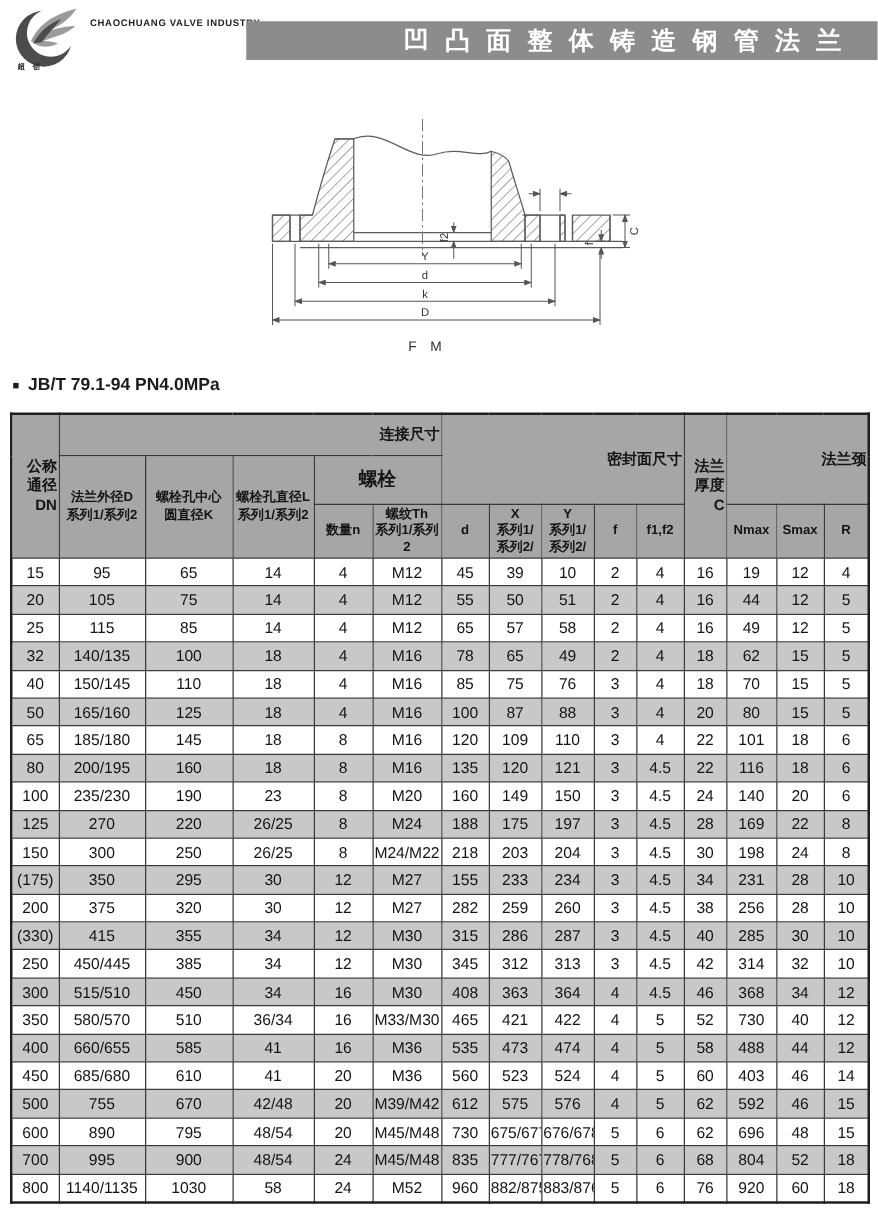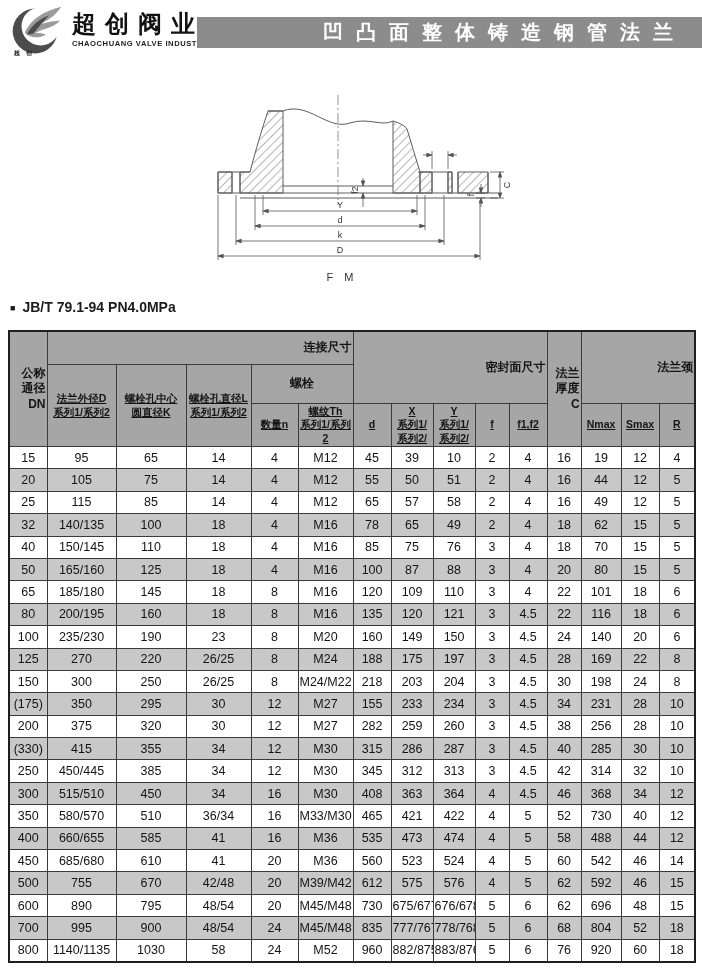--- a/index.html
+++ b/index.html
@@ -51,45 +51,44 @@
     border-collapse:collapse;table-layout:fixed;width:686px;
   }
   table.spec th,table.spec td{
     border:1px solid var(--line);
     text-align:center;vertical-align:middle;
     padding:0 1px;overflow:hidden;
   }
   table.spec{border:2px solid #1f1f1f;}
   table.spec th{
     background:var(--header-bg);
-    font-weight:bold;font-size:12px;line-height:1.3;
+    font-weight:bold;font-size:15px;line-height:1.3;
     white-space:pre-line;color:#141414;
   }
   tr.h1 th{height:32px;font-size:12px;text-align:right;}
   tr.h2 th{height:38px;}
   tr.h3 th{height:42px;}
-  tr.h2 th.leaf,tr.h3 th{font-size:10.5px;text-decoration:underline;}
+  tr.h2 th.leaf,tr.h3 th{font-size:10.5px;}
   table.spec td{font-size:12.5px;height:21.4px;background:#fff;color:#141414;}
   tr.alt td{background:var(--rowalt-bg);}
 </style>
 </head>
 <body>
 
 <div class="logo-block">
   <div class="emblem">
     <svg viewBox="0 0 60 60">
       <path d="M29,6 A24,24 0 1 0 29,54 A24,24 0 1 0 29,6 Z" fill="#4c4c4c"></path>
       <circle cx="35" cy="25" r="20.5" fill="#ffffff"></circle>
       <path d="M18,32 C27,12 47,7 57,4 C50,15 41,19 34,23 C43,20 51,19 56,19 C46,28 36,28 29,32 C34,32 38,33 41,34 C33,38 24,38 18,32 Z" fill="#9b9b9b"></path>
       <path d="M20,34 C26,22 36,16 44,13 C38,20 32,26 27,33 Z" fill="#4c4c4c"></path>
     </svg>
     <span class="emblem-caption">超创</span>
   </div>
   <div class="logo-text">
-    <div class="company-cn">超创阀业</div>
     <div class="company-en">CHAOCHUANG VALVE INDUSTRY</div>
   </div>
 </div>
 
 <div class="banner">凹凸面整体铸造钢管法兰</div>
 
 <div class="drawing">
 <svg viewBox="0 0 360 212">
   <defs>
     <pattern id="hatch" width="6" height="6" patternUnits="userSpaceOnUse" patternTransform="rotate(45)">
@@ -558,21 +557,21 @@
         <td>610</td>
         <td>41</td>
         <td>20</td>
         <td>M36</td>
         <td>560</td>
         <td>523</td>
         <td>524</td>
         <td>4</td>
         <td>5</td>
         <td>60</td>
-        <td>542</td>
+        <td>403</td>
         <td>46</td>
         <td>14</td>
       </tr>
       <tr class="alt">
         <td>500</td>
         <td>755</td>
         <td>670</td>
         <td>42/48</td>
         <td>20</td>
         <td>M39/M42</td>

